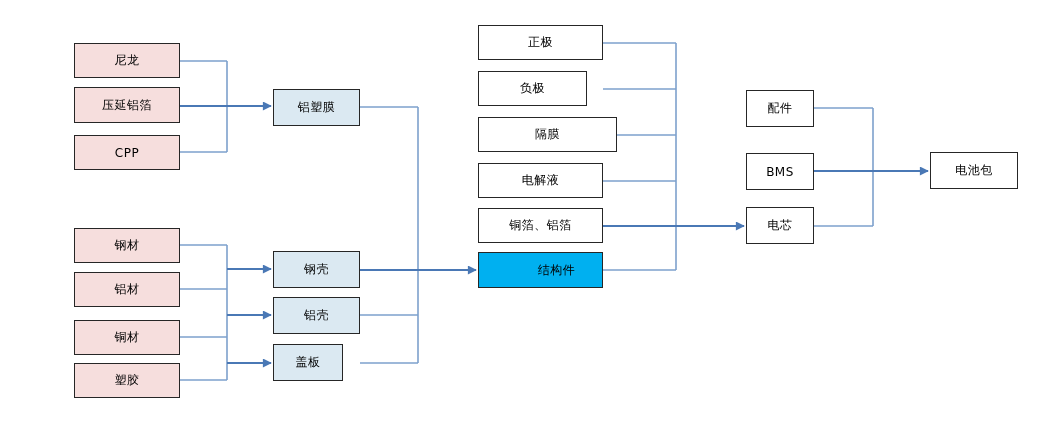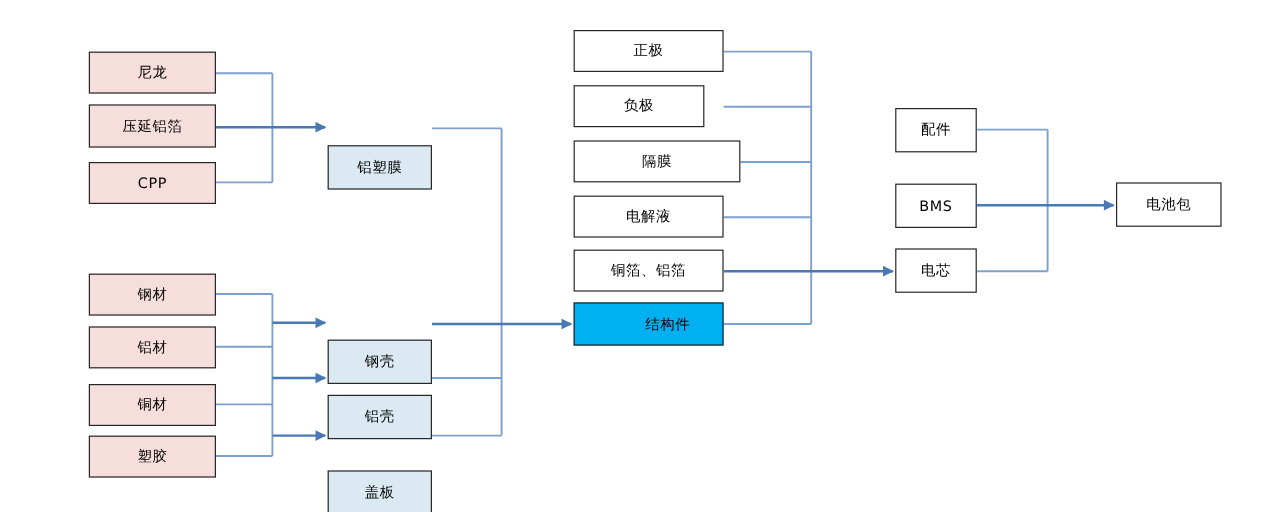--- a/index.html
+++ b/index.html
@@ -29,21 +29,21 @@
     justify-content: center;
     box-sizing: border-box;
     border: 1.7px solid #262626;
     background: #ffffff;
     color: #000000;
     font-size: 12px;
     letter-spacing: 0.5px;
     white-space: nowrap;
   }
   .pink  { background: #f6dedd; text-align: right; }
-  .blue  { background: #dbe9f2; margin-top: 32px; }
+  .blue  { background: #dbe9f2; }
   .cyan  { background: #00b0f0; padding-left: 32px; }
   .conn {
     fill: none;
     stroke: #7da0cc;
     stroke-width: 1.6;
   }
   .conn-arrow {
     fill: none;
     stroke: #4a78b5;
     stroke-width: 2;
@@ -99,21 +99,21 @@
   <div class="box pink" style="left:74px;  top:87px;  width:106px; height:36px">压延铝箔</div>
   <div class="box pink" style="left:74px;  top:135px; width:106px; height:35px">CPP</div>
   <div class="box pink" style="left:74px;  top:228px; width:106px; height:35px">钢材</div>
   <div class="box pink" style="left:74px;  top:272px; width:106px; height:35px">铝材</div>
   <div class="box pink" style="left:74px;  top:320px; width:106px; height:35px">铜材</div>
   <div class="box pink" style="left:74px;  top:363px; width:106px; height:35px">塑胶</div>
 
   <div class="box blue" style="left:273px; top:89px;  width:87px; height:37px">铝塑膜</div>
   <div class="box blue" style="left:273px; top:251px; width:87px; height:37px">钢壳</div>
   <div class="box blue" style="left:273px; top:297px; width:87px; height:37px">铝壳</div>
-  <div class="box blue" style="left:273px; top:360px; width:87px; height:37px">盖板</div>
+  <div class="box blue" style="left:273px; top:344px; width:70px; height:37px">盖板</div>
 
   <div class="box" style="left:478px; top:25px;  width:125px; height:35px">正极</div>
   <div class="box" style="left:478px; top:71px;  width:109px; height:35px">负极</div>
   <div class="box" style="left:478px; top:117px; width:139px; height:35px">隔膜</div>
   <div class="box" style="left:478px; top:163px; width:125px; height:35px">电解液</div>
   <div class="box" style="left:478px; top:208px; width:125px; height:35px">铜箔、铝箔</div>
   <div class="box cyan" style="left:478px; top:252px; width:125px; height:36px">结构件</div>
 
   <div class="box" style="left:746px; top:90px;  width:68px; height:37px">配件</div>
   <div class="box" style="left:746px; top:153px; width:68px; height:37px">BMS</div>

